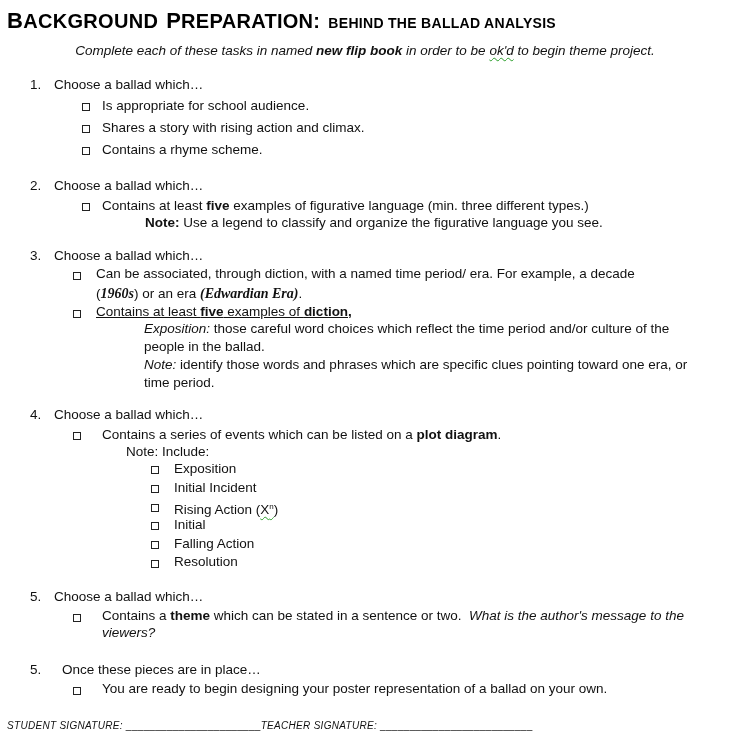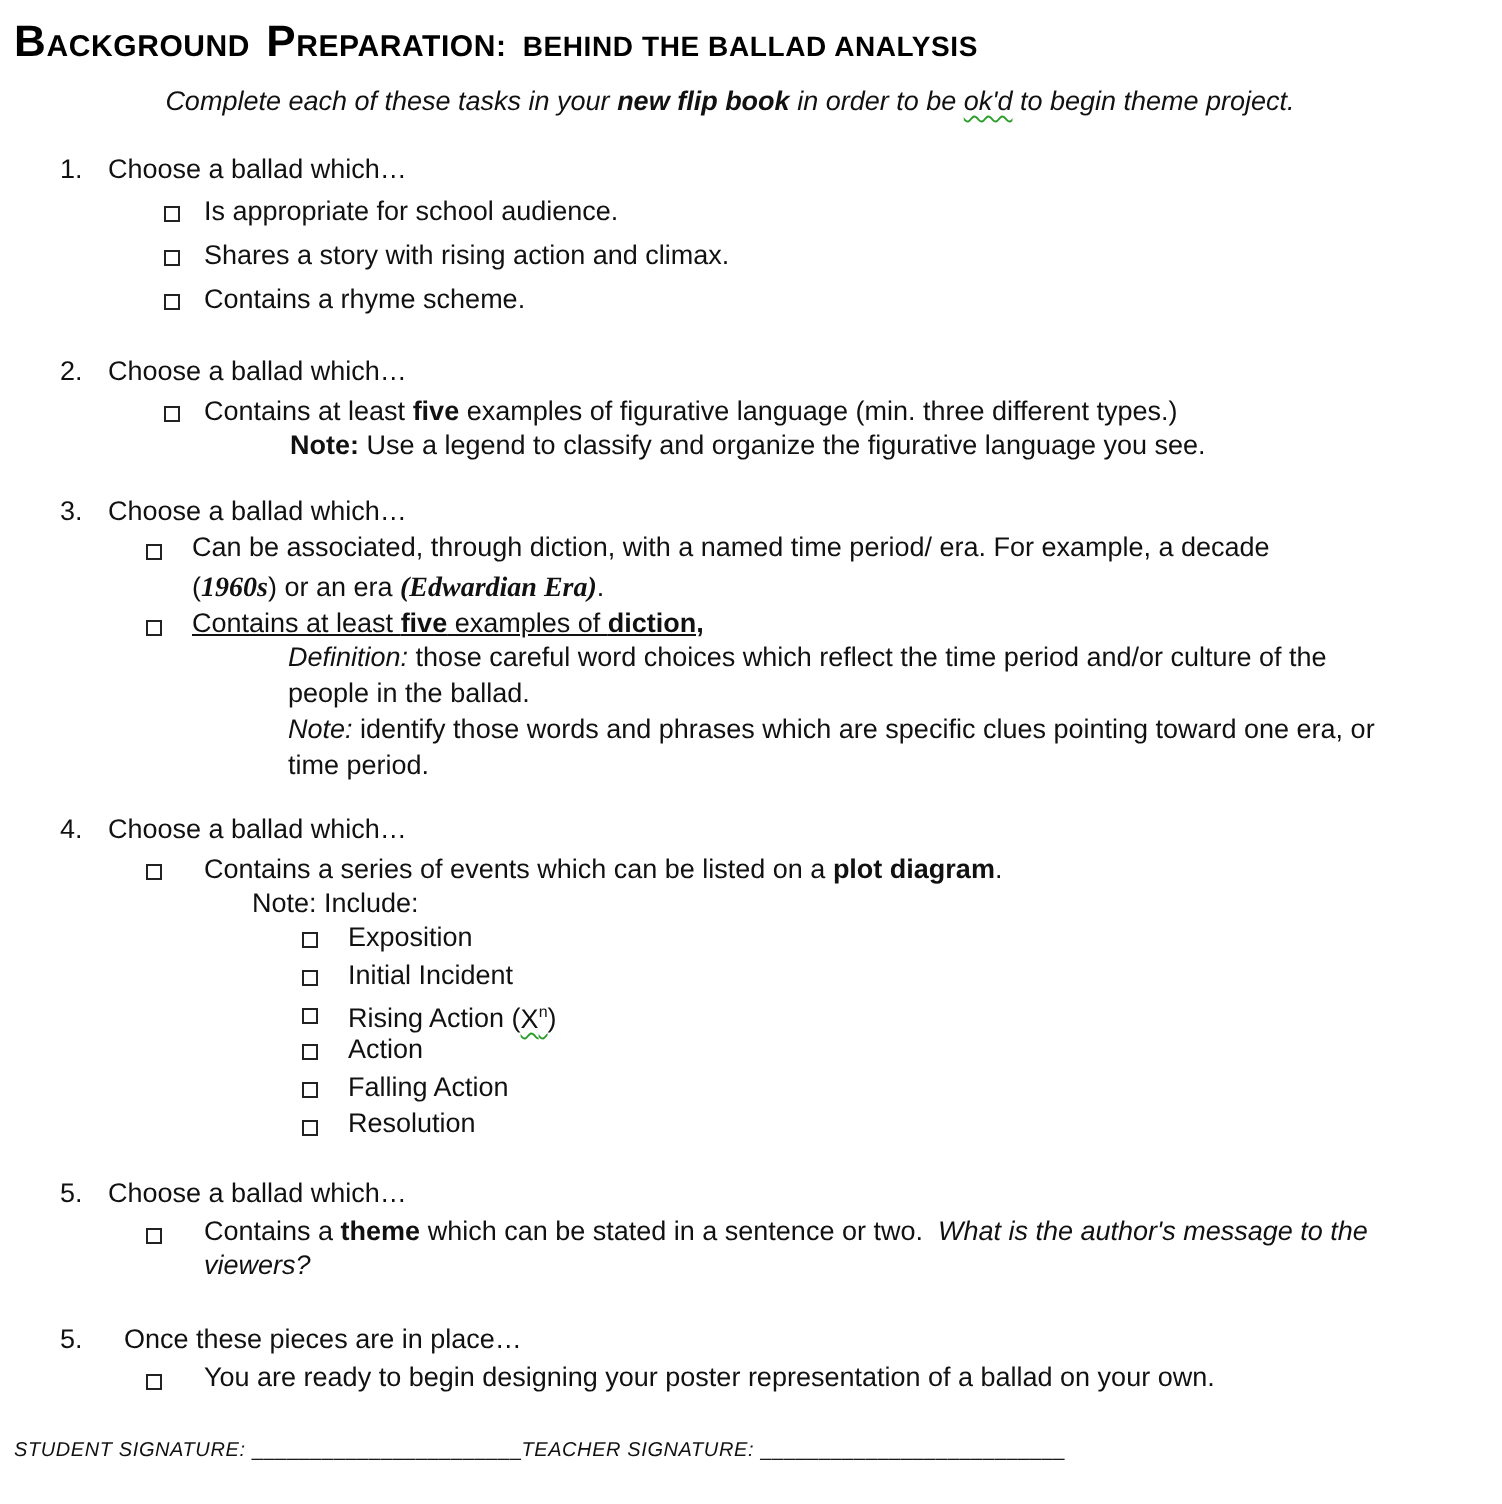--- a/index.html
+++ b/index.html
@@ -6,21 +6,21 @@
   body {
     width: 751px; height: 752px; position: relative; overflow: hidden;
     font-family: "Liberation Sans", sans-serif; color: #111;
   }
   .abs { position: absolute; white-space: nowrap; }
   .title {
     left: 7px; top: 8px; font-weight: bold; letter-spacing: 0.3px;
     font-family: "Liberation Sans", sans-serif; color: #000;
   }
   .title .big { font-size: 22px; }
-  .title .sc { font-size: 15px; text-transform: uppercase; }
+  .title .sc { font-size: 20px; text-transform: uppercase; }
   .title .sc2 { font-size: 14px; text-transform: uppercase; }
   .title .gap { display: inline-block; width: 8px; }
   .intro { left: 0; width: 730px; text-align: center; top: 43px; font-size: 13.5px; font-style: italic; }
   .intro b { font-style: italic; }
   .squig { text-decoration: underline wavy #2a9d2a; text-decoration-thickness: 1px; text-underline-offset: 2px; }
   .t { font-size: 13.5px; line-height: 18px; }
   .num { font-size: 13.5px; }
   .box {
     position: absolute; width: 6px; height: 6px; border: 1px solid #222; background: #fff;
   }
@@ -31,21 +31,21 @@
   .sig .smc { text-transform: uppercase; }
 </style>
 </head>
 <body>
 
 <div class="abs title">
   <span class="big">B</span><span class="sc">ackground</span><span class="gap"></span><span class="big">P</span><span class="sc">reparation:</span><span class="gap"></span><span class="sc2">Behind the Ballad Analysis</span>
 </div>
 
 <div class="abs intro">
-  <span>Complete each of these tasks in your </span><b>new flip book</b><span> in order to be </span><span class="squig">ok'd</span><span> to begin theme project.</span>
+  <span>Complete each of these tasks in named </span><b>new flip book</b><span> in order to be </span><span class="squig">ok'd</span><span> to begin theme project.</span>
 </div>
 
 <div class="abs num" style="left:30px;top:77px;">1.</div>
 <div class="abs t" style="left:54px;top:76px;">Choose a ballad which…</div>
 <div class="box" style="left:82px;top:103px;"></div>
 <div class="abs t" style="left:102px;top:97px;">Is appropriate for school audience.</div>
 <div class="box" style="left:82px;top:125px;"></div>
 <div class="abs t" style="left:102px;top:119px;">Shares a story with rising action and climax.</div>
 <div class="box" style="left:82px;top:147px;"></div>
 <div class="abs t" style="left:102px;top:141px;">Contains a rhyme scheme.</div>
@@ -65,21 +65,21 @@
 <div class="box" style="left:73px;top:272px;"></div>
 <div class="abs t" style="left:96px;top:265px;">Can be associated, through diction, with a named time period/ era. For example, a decade</div>
 <div class="abs t" style="left:96px;top:285px;">
   <span>(</span><span class="serifbi">1960s</span><span>) or an era </span><span class="serifbi">(Edwardian Era)</span><span>.</span>
 </div>
 <div class="box" style="left:73px;top:310px;"></div>
 <div class="abs t" style="left:96px;top:303px;text-decoration:underline;">
   <span>Contains at least </span><b>five</b><span> examples of </span><b>diction,</b>
 </div>
 <div class="abs t" style="left:144px;top:320px;">
-  <i>Definition:</i><span> those careful word choices which reflect the time period and/or culture of the</span>
+  <i>Exposition:</i><span> those careful word choices which reflect the time period and/or culture of the</span>
 </div>
 <div class="abs t" style="left:144px;top:338px;">people in the ballad.</div>
 <div class="abs t" style="left:144px;top:356px;">
   <i>Note:</i><span> identify those words and phrases which are specific clues pointing toward one era, or</span>
 </div>
 <div class="abs t" style="left:144px;top:374px;">time period.</div>
 
 <div class="abs num" style="left:30px;top:407px;">4.</div>
 <div class="abs t" style="left:54px;top:406px;">Choose a ballad which…</div>
 <div class="box" style="left:73px;top:432px;"></div>
@@ -90,21 +90,21 @@
 
 <div class="box" style="left:151px;top:466px;"></div>
 <div class="abs t" style="left:174px;top:460px;">Exposition</div>
 <div class="box" style="left:151px;top:485px;"></div>
 <div class="abs t" style="left:174px;top:479px;">Initial Incident</div>
 <div class="box" style="left:151px;top:504px;"></div>
 <div class="abs t" style="left:174px;top:497px;">
   <span>Rising Action (</span><span class="squig"><span>X</span><sup style="font-size:8px;">n</sup></span><span>)</span>
 </div>
 <div class="box" style="left:151px;top:522px;"></div>
-<div class="abs t" style="left:174px;top:516px;">Action</div>
+<div class="abs t" style="left:174px;top:516px;">Initial</div>
 <div class="box" style="left:151px;top:541px;"></div>
 <div class="abs t" style="left:174px;top:535px;">Falling Action</div>
 <div class="box" style="left:151px;top:560px;"></div>
 <div class="abs t" style="left:174px;top:553px;">Resolution</div>
 
 <div class="abs num" style="left:30px;top:589px;">5.</div>
 <div class="abs t" style="left:54px;top:588px;">Choose a ballad which…</div>
 <div class="box" style="left:73px;top:614px;"></div>
 <div class="abs t" style="left:102px;top:607px;">
   <span>Contains a </span><b>theme</b><span style="white-space:pre;"> which can be stated in a sentence or two.  </span><i>What is the author's message to the</i>

